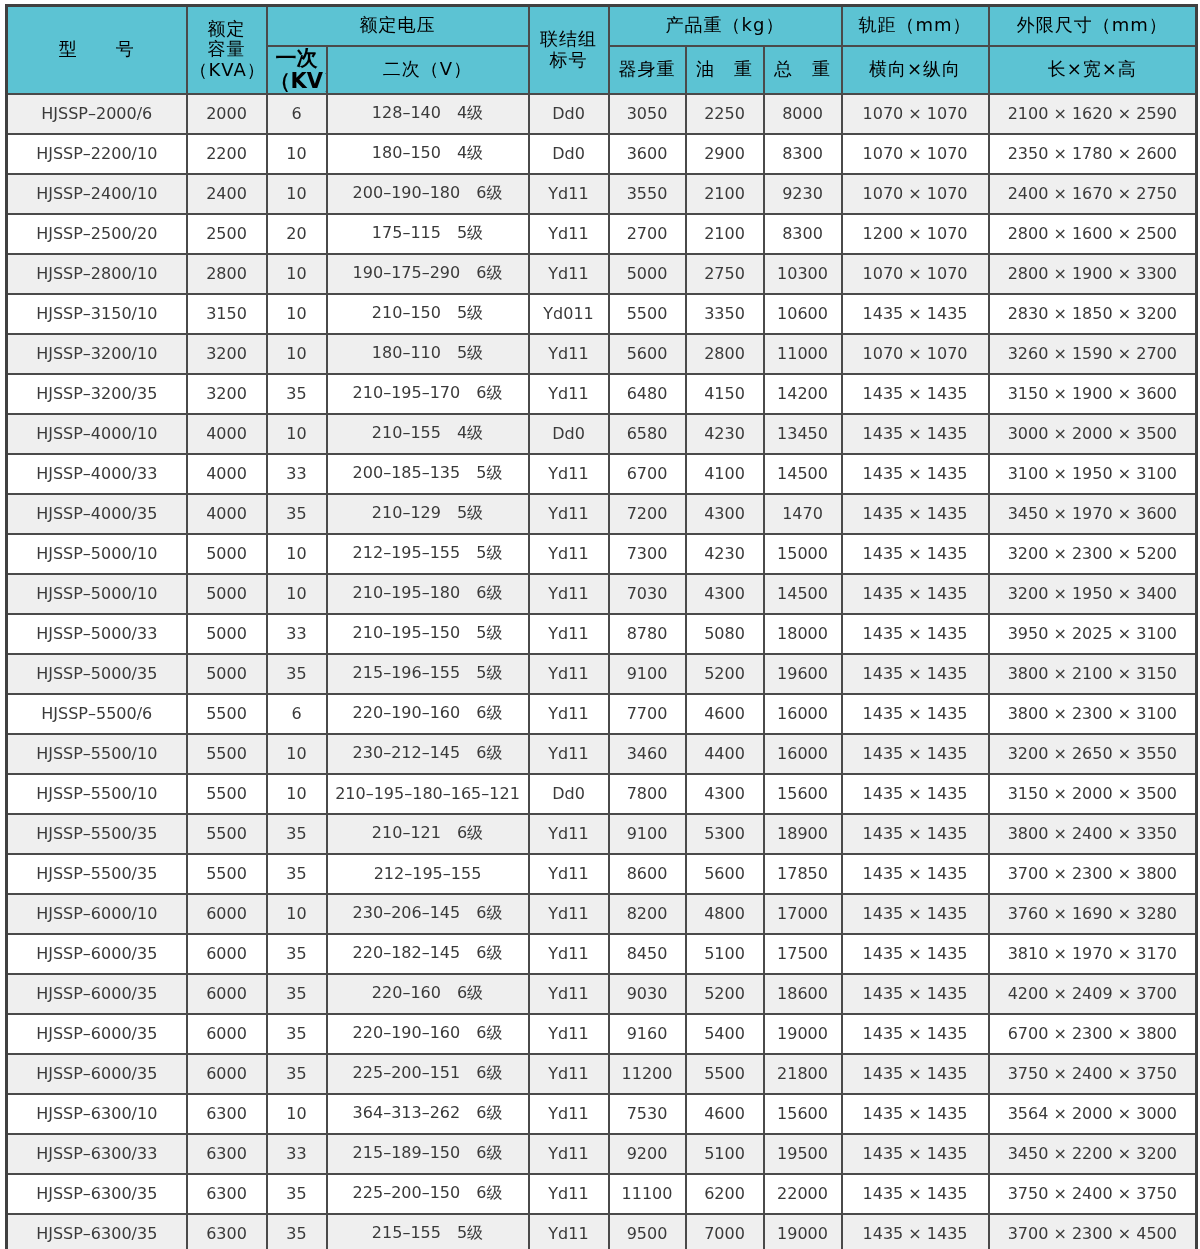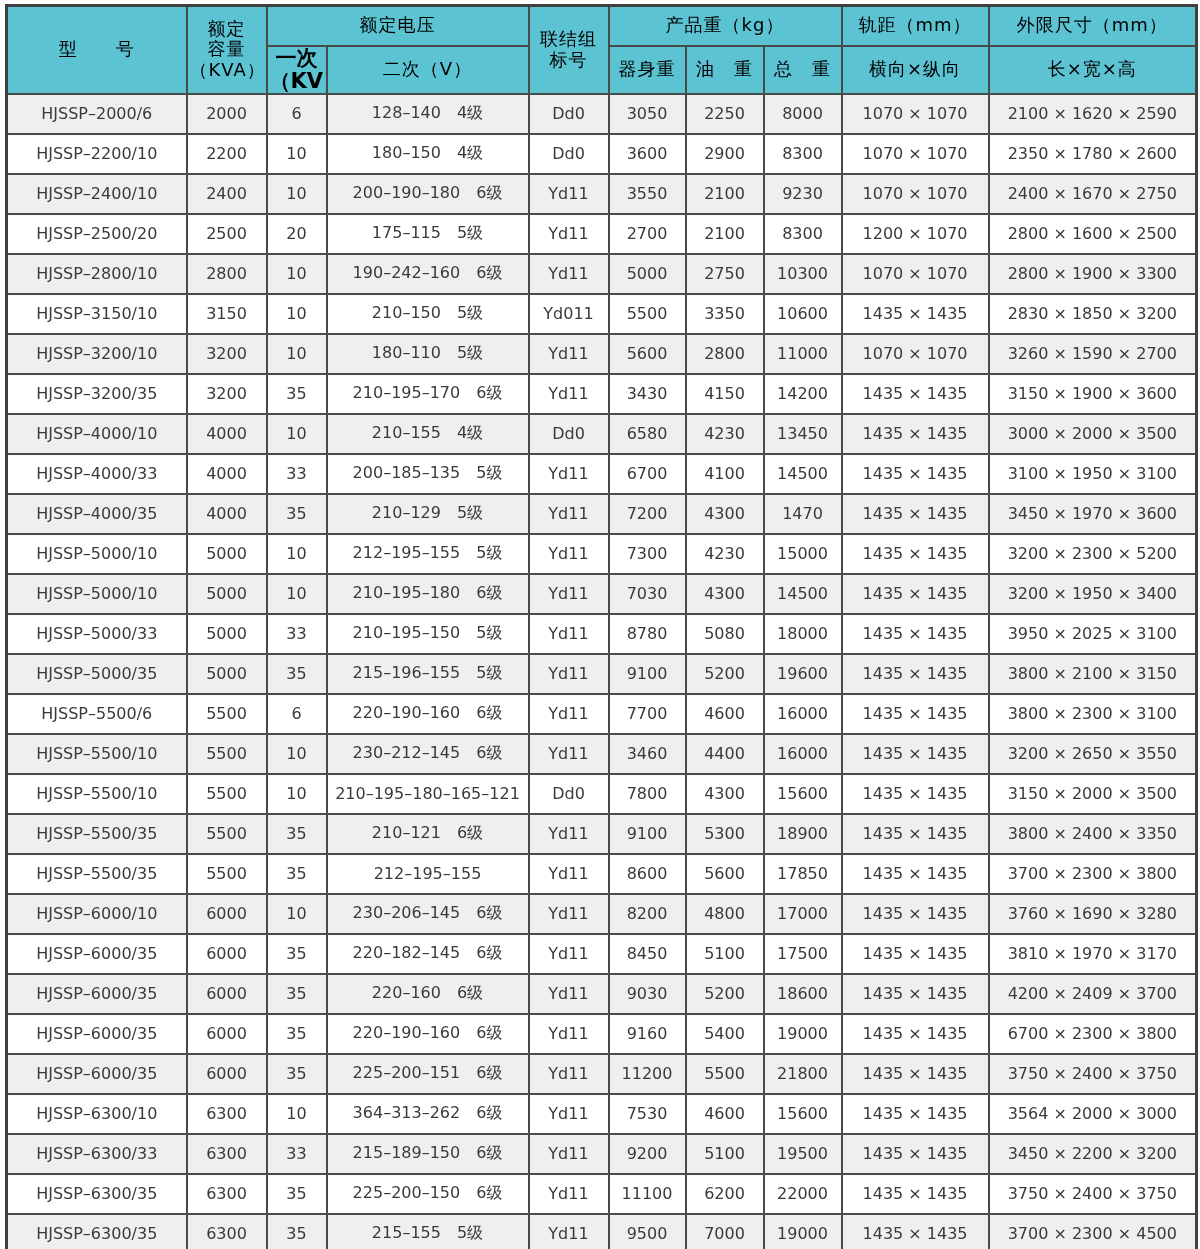--- a/index.html
+++ b/index.html
@@ -143,21 +143,21 @@
           <td class="c-body_weight">2700</td>
           <td class="c-oil_weight">2100</td>
           <td class="c-total_weight">8300</td>
           <td class="c-gauge">1200 × 1070</td>
           <td class="c-dimensions">2800 × 1600 × 2500</td>
         </tr>
         <tr>
           <td class="c-model">HJSSP–2800/10</td>
           <td class="c-capacity">2800</td>
           <td class="c-primary_kv">10</td>
-          <td class="c-secondary_v">190–242–160　6级</td>
+          <td class="c-secondary_v">190–175–290　6级</td>
           <td class="c-connection">Yd11</td>
           <td class="c-body_weight">5000</td>
           <td class="c-oil_weight">2750</td>
           <td class="c-total_weight">10300</td>
           <td class="c-gauge">1070 × 1070</td>
           <td class="c-dimensions">2800 × 1900 × 3300</td>
         </tr>
         <tr>
           <td class="c-model">HJSSP–3150/10</td>
           <td class="c-capacity">3150</td>
@@ -181,21 +181,21 @@
           <td class="c-total_weight">11000</td>
           <td class="c-gauge">1070 × 1070</td>
           <td class="c-dimensions">3260 × 1590 × 2700</td>
         </tr>
         <tr>
           <td class="c-model">HJSSP–3200/35</td>
           <td class="c-capacity">3200</td>
           <td class="c-primary_kv">35</td>
           <td class="c-secondary_v">210–195–170　6级</td>
           <td class="c-connection">Yd11</td>
-          <td class="c-body_weight">3430</td>
+          <td class="c-body_weight">6480</td>
           <td class="c-oil_weight">4150</td>
           <td class="c-total_weight">14200</td>
           <td class="c-gauge">1435 × 1435</td>
           <td class="c-dimensions">3150 × 1900 × 3600</td>
         </tr>
         <tr>
           <td class="c-model">HJSSP–4000/10</td>
           <td class="c-capacity">4000</td>
           <td class="c-primary_kv">10</td>
           <td class="c-secondary_v">210–155　4级</td>

